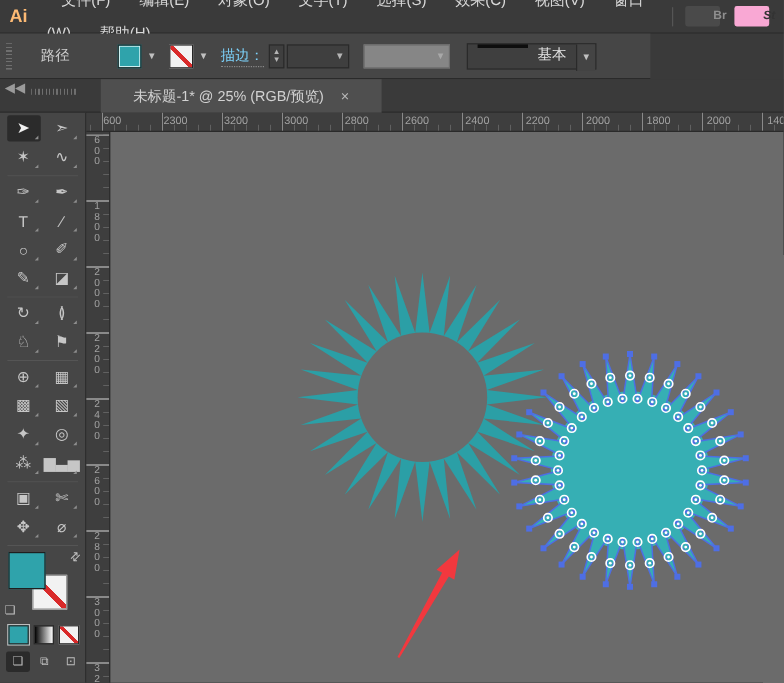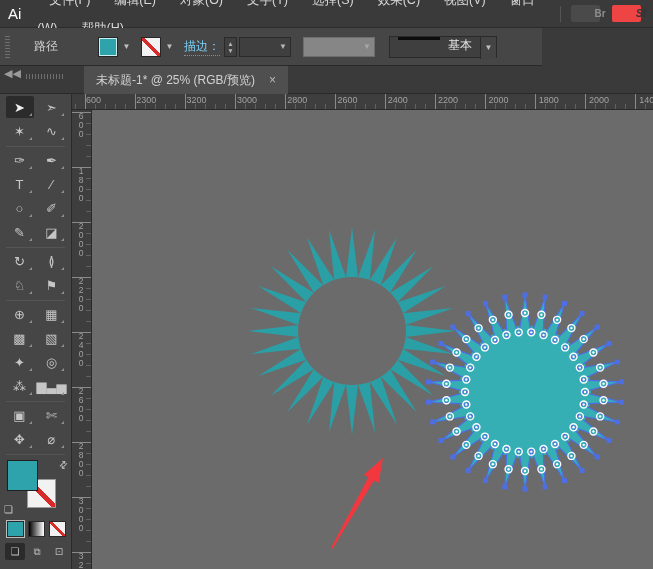--- a/index.html
+++ b/index.html
@@ -4,28 +4,28 @@
 <style>
   * { margin:0; padding:0; box-sizing:border-box; }
   html,body { width:653px; height:569px; overflow:hidden; background:#3a3a3a;
               font-family:"Liberation Sans","DejaVu Sans",sans-serif; }
   #app { position:relative; width:653px; height:569px; }
 
   
   #menubar { position:absolute; left:0; top:0; width:653px; height:28px;
              background:#3a3a3a; border-bottom:1px solid #2c2c2c;
              display:flex; align-items:center; }
-  #logo { margin:0 16px 0 8px; color:#ffffff; font-weight:normal; font-size:15px; }
+  #logo { margin:0 16px 0 8px; color:#fdba74; font-weight:bold; font-size:15px; }
   .menu-item { padding:0 12px; font-size:12.5px; color:#d8d8d8; line-height:28px; cursor:default; }
   #menubar .spacer { flex:1; }
   .mb-divider { width:1px; height:16px; background:#555; margin-right:10px; }
   .mini-app { width:22px; height:17px; border-radius:2px; font-size:10px; font-weight:bold;
               display:flex; align-items:center; justify-content:center; margin-right:12px;padding-left:29px; }
   #btn-br { background:#4a4a4a; color:#8e8e8e; }
-  #btn-st { background:#ef4444; color:#333;font-style:italic; }
+  #btn-st { background:#f9a8d4; color:#333;font-style:italic; }
 
   
   #controlbar { position:absolute; left:0; top:28px; width:542px; height:38px;
                 background:#464646; border-bottom:1px solid #2a2a2a;
                 display:flex; align-items:center; }
   .grip-v { width:5px; height:22px; margin:0 6px 0 5px;
             background:repeating-linear-gradient(#6f6f6f 0 1px, transparent 1px 3px); }
   #panel-label { font-size:12px; color:#cfcfcf; margin:0 40px 0 18px; }
   .swatch { width:20px; height:20px; border:1px solid #262626; }
   #fill-swatch { background:#2fa3ab; box-shadow:inset 0 0 0 1px #cdeff0; }
@@ -53,21 +53,21 @@
                    color:#e8e8e8; font-size:12px; display:flex; align-items:center;
                    justify-content:flex-end; padding:0 4px; margin-left:5px; }
 
   
   #tabbar { position:absolute; left:0; top:66px; width:653px; height:28px;
             background:#3a3a3a; border-bottom:1px solid #2a2a2a; }
   #panel-collapse { position:absolute; left:4px; top:1px; color:#9a9a9a; font-size:11px; }
   #panel-grip { position:absolute; left:26px; top:8px; width:38px; height:5px;
                 background:repeating-linear-gradient(90deg,#6f6f6f 0 1px, transparent 1px 3px); }
   #doc-tab { position:absolute; left:84px; top:0; height:28px; background:#4f4f4f;
-             display:flex; align-items:center; padding:0 12px; }
+             display:flex; align-items:center; padding:0 27px; }
   #doc-tab-title { font-size:12px; color:#d2d2d2; white-space:nowrap; }
   #doc-tab-close { margin-left:14px; color:#b8b8b8; font-size:12px; cursor:default; }
 
   
   #toolbar { position:absolute; left:0; top:94px; width:72px; height:475px;
              background:#464646; border-right:1px solid #2a2a2a; padding-top:2px; }
   .tool-row { display:flex; justify-content:center; gap:4px; height:24px; }
   .tool { position:relative; width:28px; height:22px; display:flex; align-items:center;
           justify-content:center; color:#c6c6c6; font-size:13px; border-radius:2px; cursor:default; }
   .tool::after { content:""; position:absolute; right:2px; bottom:2px;

